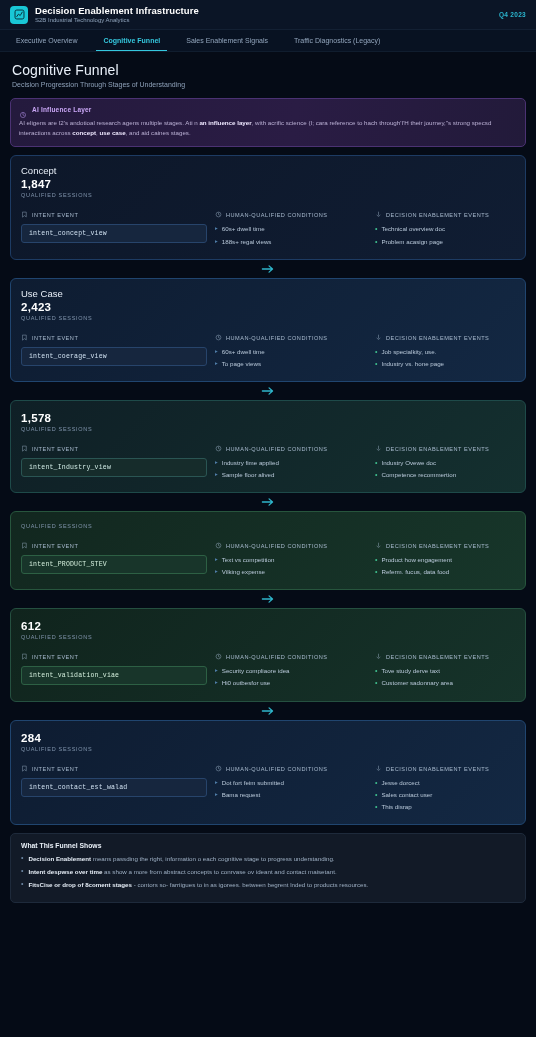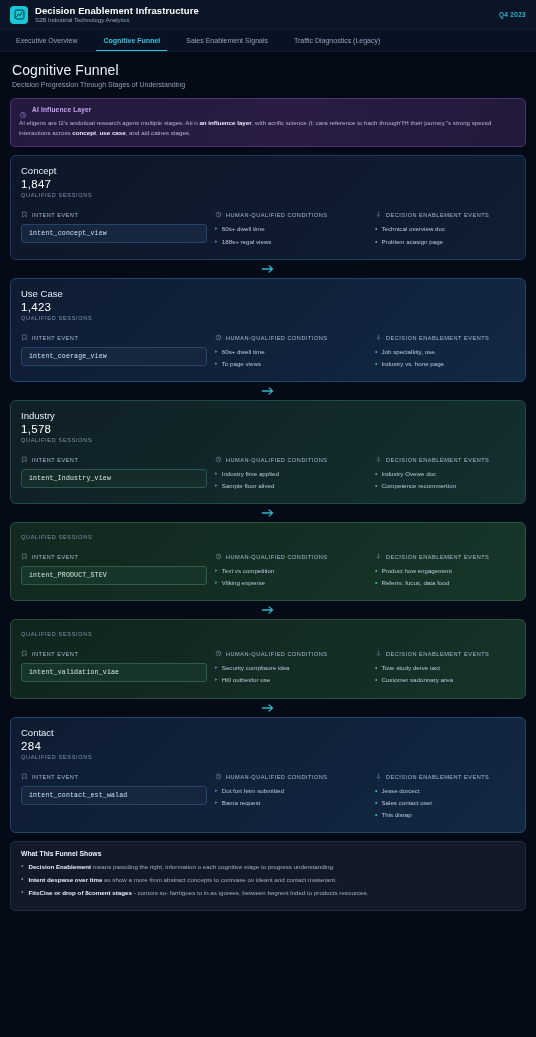--- a/index.html
+++ b/index.html
@@ -107,21 +107,21 @@
   .stage.green {
     background: linear-gradient(135deg, #12271f 0%, #17362a 100%);
     border: 1px solid #27553d;
   }
   .stage.green2 {
     background: linear-gradient(135deg, #10241d 0%, #16332a 100%);
     border: 1px solid #255040;
   }
   .stage-name { font-size: 9.5px; color: #e8eff8; }
   .stage-count {
-    font-size: 11.5px; font-weight: normal; color: #ffffff; margin-top: 2px; letter-spacing: .3px;
+    font-size: 11.5px; font-weight: bold; color: #ffffff; margin-top: 2px; letter-spacing: .3px;
   }
   .stage-label {
     font-size: 5.5px; color: #8195ad; letter-spacing: .7px; margin-top: 2px;
   }
 
   .cols {
     display: flex; margin-top: 13px; gap: 8px;
   }
   .col-intent { width: 186px; flex: none; }
   .col-cond { width: 152px; flex: none; }
@@ -289,21 +289,21 @@
           </div>
         </div>
       </div>
       <div class="arrow">
         <svg width="14" height="10" viewBox="0 0 20 14">
           <path d="M2 7h14M11.5 2.5L16.5 7l-5 4.5" fill="none" stroke="#2fb7cc" stroke-width="1.8" stroke-linecap="round" stroke-linejoin="round"></path>
         </svg>
       </div>
       <div class="stage blue2">
         <div class="stage-name">Use Case</div>
-        <div class="stage-count">1,423</div>
+        <div class="stage-count">2,423</div>
         <div class="stage-label">QUALIFIED SESSIONS</div>
         <div class="cols">
           <div class="col-intent">
             <div class="col-head">
               <span><svg width="7" height="7" viewBox="0 0 16 16">
                   <path d="M4 2.5h8v11l-4-3-4 3z" fill="none" stroke="#9fb4c9" stroke-width="1.3" stroke-linecap="round" stroke-linejoin="round"></path>
                 </svg></span>
               <span>INTENT EVENT</span>
             </div>
             <div class="code-chip">intent_coerage_view</div>
@@ -346,21 +346,20 @@
             </ul>
           </div>
         </div>
       </div>
       <div class="arrow">
         <svg width="14" height="10" viewBox="0 0 20 14">
           <path d="M2 7h14M11.5 2.5L16.5 7l-5 4.5" fill="none" stroke="#2fb7cc" stroke-width="1.8" stroke-linecap="round" stroke-linejoin="round"></path>
         </svg>
       </div>
       <div class="stage teal">
-        <div class="stage-name">Industry</div>
         <div class="stage-count">1,578</div>
         <div class="stage-label">QUALIFIED SESSIONS</div>
         <div class="cols">
           <div class="col-intent">
             <div class="col-head">
               <span><svg width="7" height="7" viewBox="0 0 16 16">
                   <path d="M4 2.5h8v11l-4-3-4 3z" fill="none" stroke="#9fb4c9" stroke-width="1.3" stroke-linecap="round" stroke-linejoin="round"></path>
                 </svg></span>
               <span>INTENT EVENT</span>
             </div>
@@ -460,20 +459,21 @@
             </ul>
           </div>
         </div>
       </div>
       <div class="arrow">
         <svg width="14" height="10" viewBox="0 0 20 14">
           <path d="M2 7h14M11.5 2.5L16.5 7l-5 4.5" fill="none" stroke="#2fb7cc" stroke-width="1.8" stroke-linecap="round" stroke-linejoin="round"></path>
         </svg>
       </div>
       <div class="stage green2">
+        <div class="stage-count">612</div>
         <div class="stage-label">QUALIFIED SESSIONS</div>
         <div class="cols">
           <div class="col-intent">
             <div class="col-head">
               <span><svg width="7" height="7" viewBox="0 0 16 16">
                   <path d="M4 2.5h8v11l-4-3-4 3z" fill="none" stroke="#9fb4c9" stroke-width="1.3" stroke-linecap="round" stroke-linejoin="round"></path>
                 </svg></span>
               <span>INTENT EVENT</span>
             </div>
             <div class="code-chip">intent_validation_viae</div>
@@ -516,21 +516,20 @@
             </ul>
           </div>
         </div>
       </div>
       <div class="arrow">
         <svg width="14" height="10" viewBox="0 0 20 14">
           <path d="M2 7h14M11.5 2.5L16.5 7l-5 4.5" fill="none" stroke="#2fb7cc" stroke-width="1.8" stroke-linecap="round" stroke-linejoin="round"></path>
         </svg>
       </div>
       <div class="stage blue2">
-        <div class="stage-name">Contact</div>
         <div class="stage-count">284</div>
         <div class="stage-label">QUALIFIED SESSIONS</div>
         <div class="cols">
           <div class="col-intent">
             <div class="col-head">
               <span><svg width="7" height="7" viewBox="0 0 16 16">
                   <path d="M4 2.5h8v11l-4-3-4 3z" fill="none" stroke="#9fb4c9" stroke-width="1.3" stroke-linecap="round" stroke-linejoin="round"></path>
                 </svg></span>
               <span>INTENT EVENT</span>
             </div>

